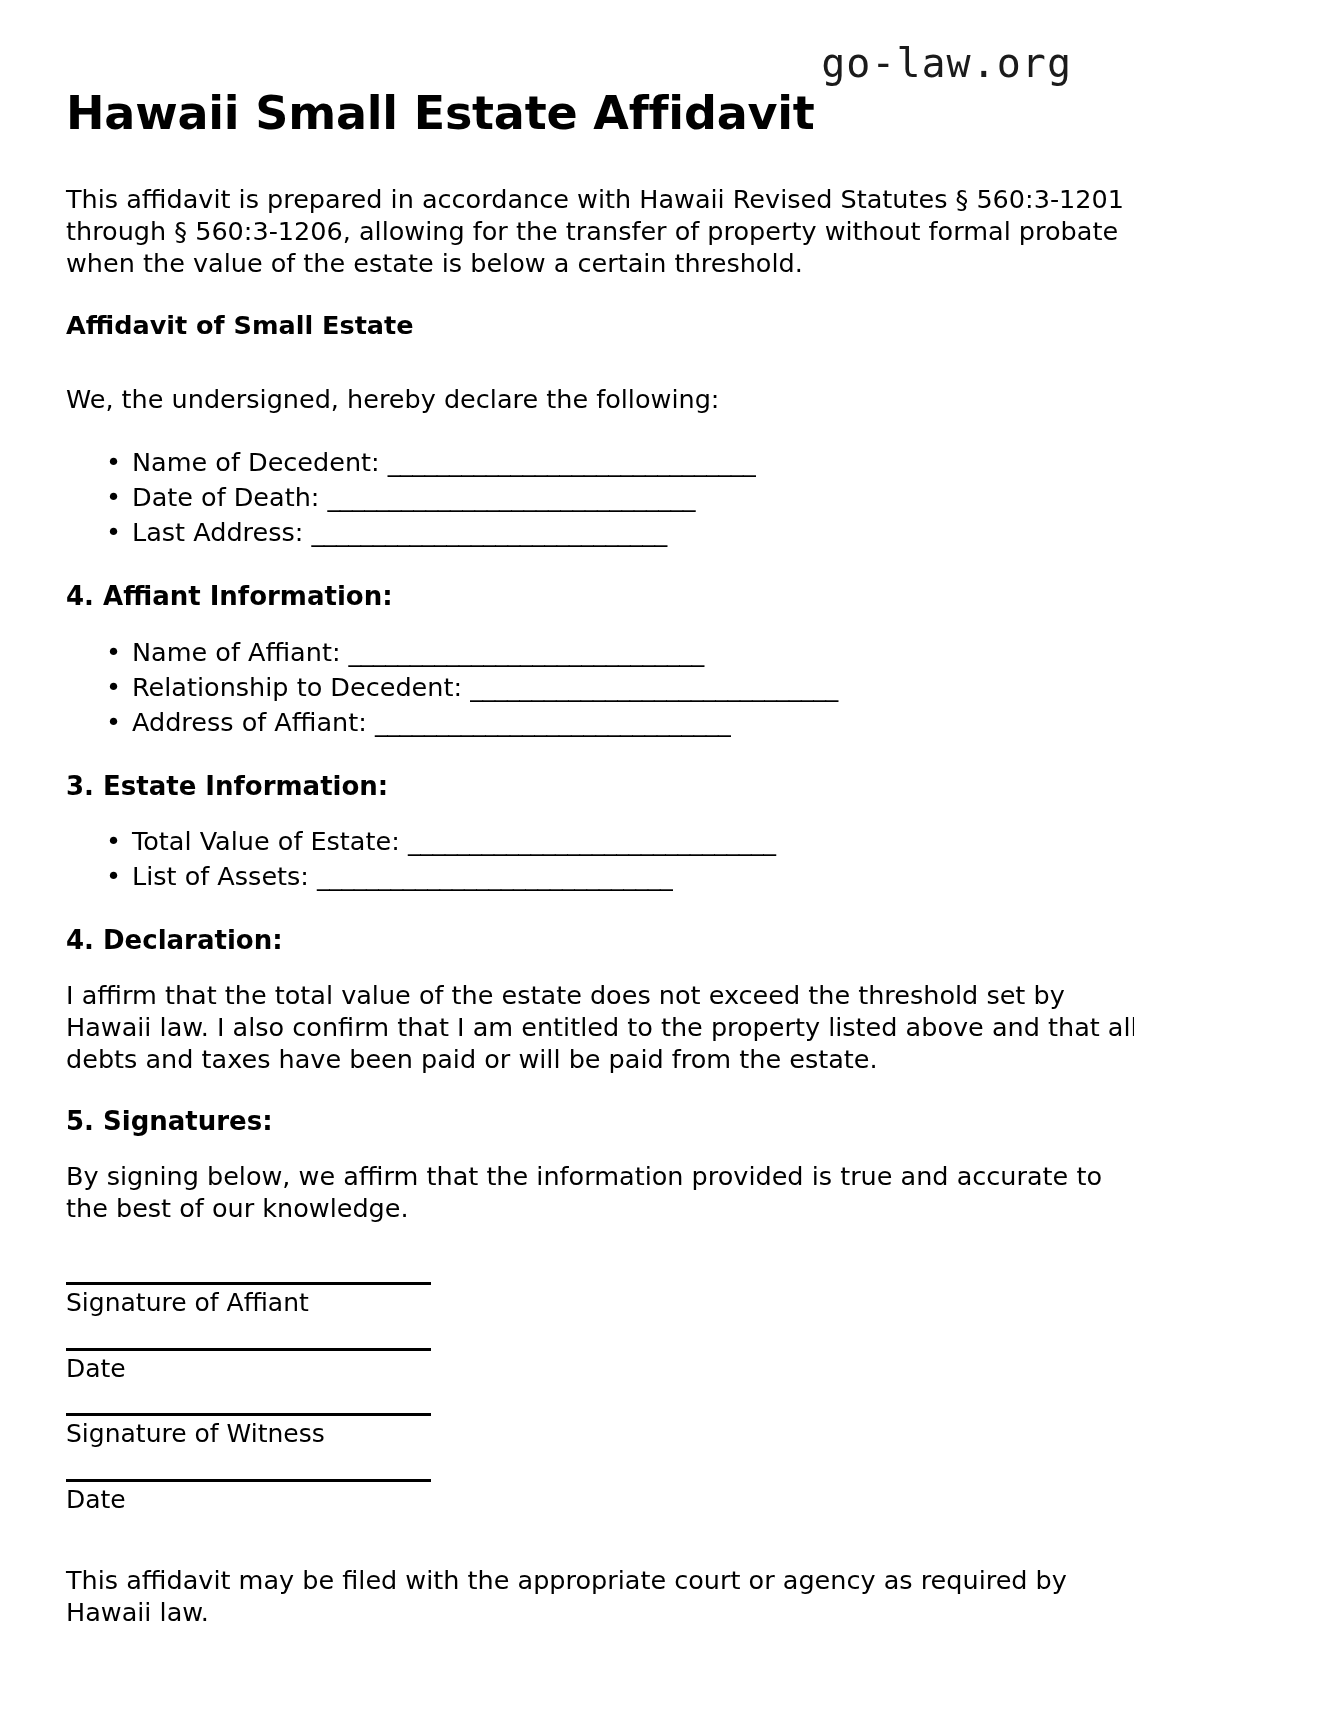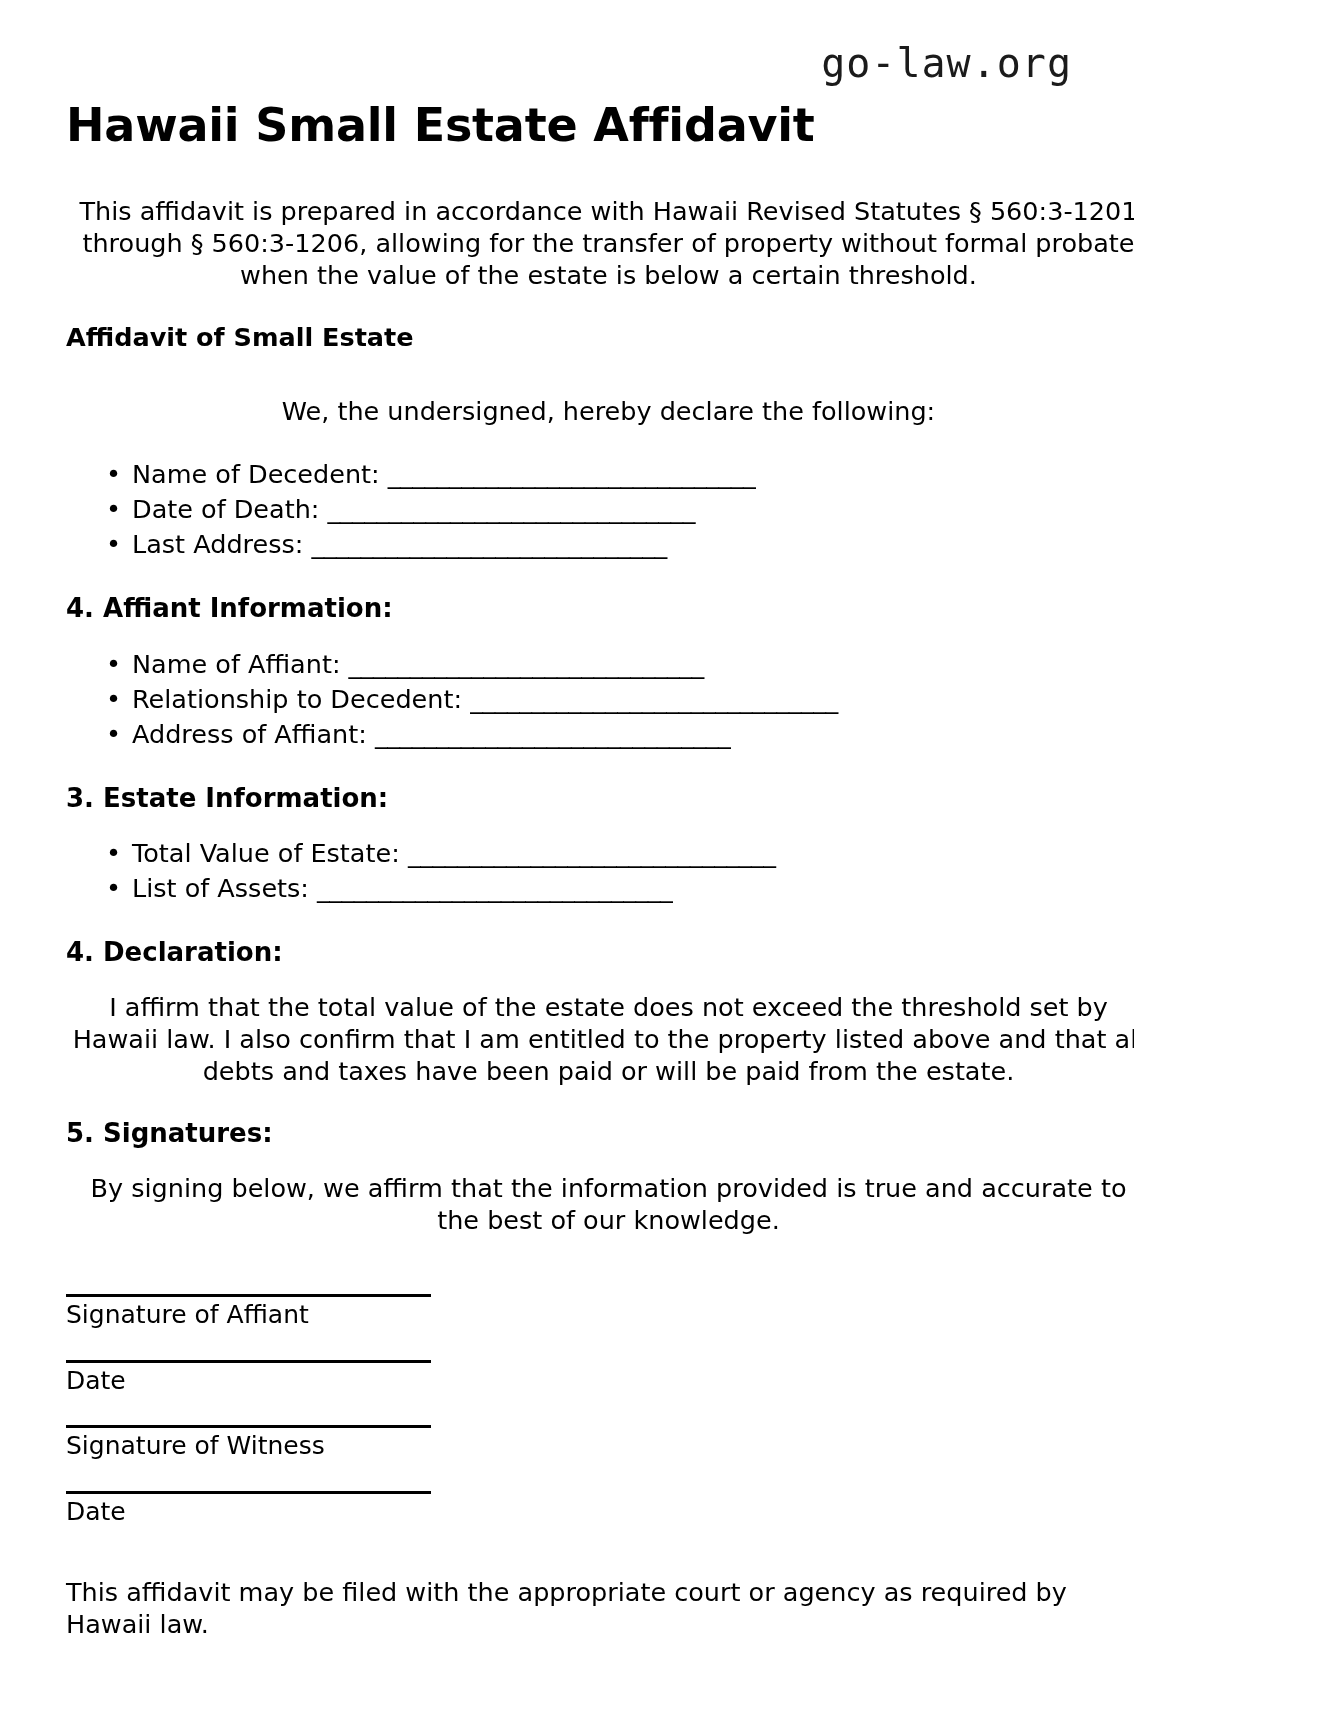--- a/index.html
+++ b/index.html
@@ -34,30 +34,29 @@
     position: absolute;
     left: 66px;
     top: 84px;
     width: 1085px;
   }
   h1.doc-title {
     font-family: "DejaVu Sans", sans-serif;
     font-size: 46px;
     font-weight: bold;
     letter-spacing: -0.2px;
-    margin: 16px 0 44px 0;
+    margin: 4px 0 44px 0;
     line-height: 1.1;
     color: #000;
   }
   p.para {
     font-size: 25.5px;
     line-height: 1.26;
     margin: 0 0 30px 0;
     color: #000;
-    text-align: center;
   }
   h2.sub-head {
     font-size: 25.5px;
     font-weight: bold;
     margin: 0 0 42px 0;
     line-height: 1.26;
   }
   h2.section-head {
     font-size: 26px;
     font-weight: bold;

